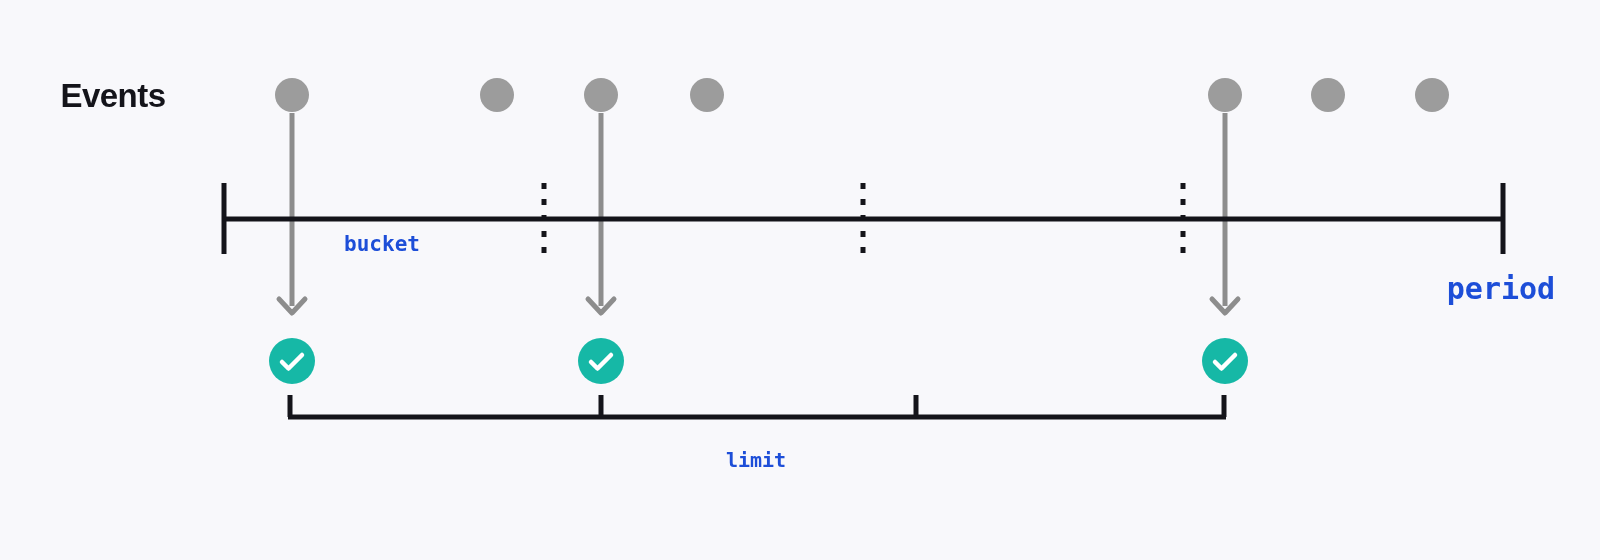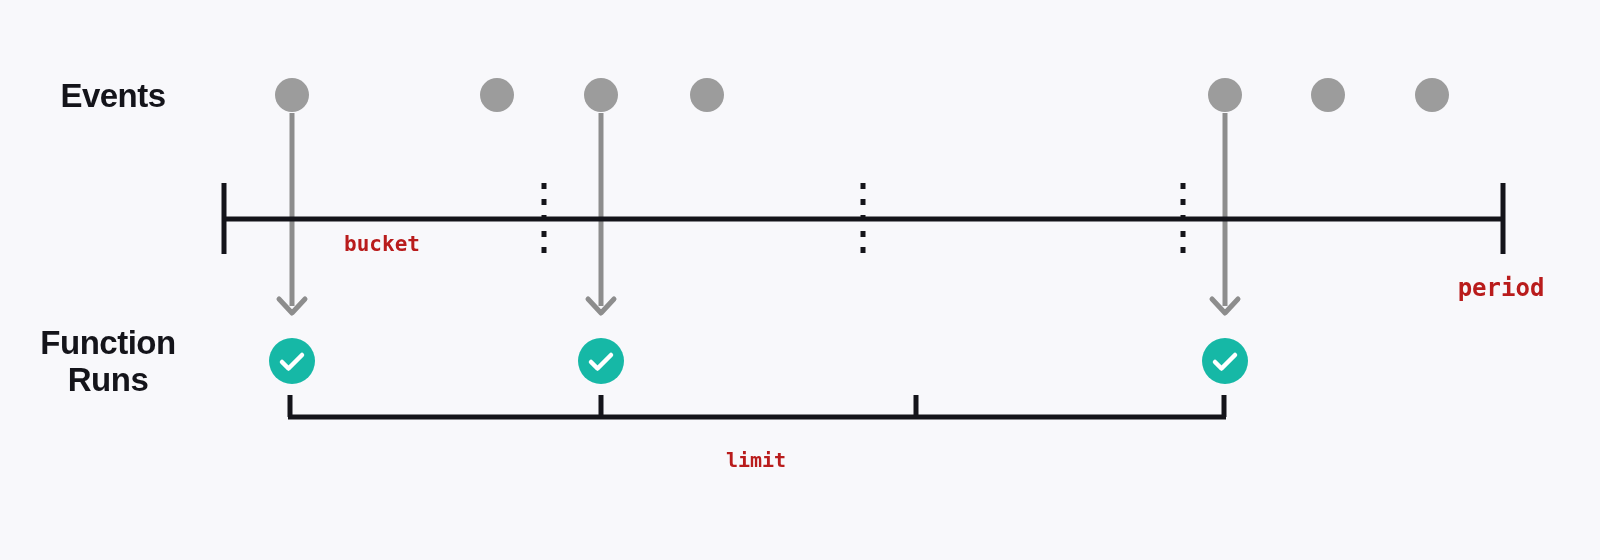--- a/index.html
+++ b/index.html
@@ -23,24 +23,24 @@
     letter-spacing:-0.5px;
   }
   #events-label{left:28px;top:77px;}
   #time-label{left:28px;top:199px;}
   #runs-label{left:23px;top:324px;}
   .mono-label{
     position:absolute;
     text-align:center;
     font-family:"DejaVu Sans Mono","Liberation Mono",monospace;
     font-weight:700;
-    color:#b91c1c;
+    color:#1d4ed8;
   }
   #bucket-label{left:282px;top:232px;width:200px;font-size:21px;line-height:24px;}
-  #period-label{left:1401px;top:272px;width:200px;font-size:24px;line-height:33px;}
+  #period-label{left:1401px;top:272px;width:200px;font-size:30px;line-height:33px;}
   #limit-label{left:656px;top:444px;width:200px;font-size:20px;line-height:33px;}
 </style>
 </head>
 <body>
 
 <div id="stage" style="background: rgb(248, 248, 251);">
 
   <svg id="diagram-svg" width="1600" height="560" viewBox="0 0 1600 560">
       <line x1="292" y1="113" x2="292" y2="306" stroke="#8d8d8d" stroke-width="5"></line>
       <path d="M 279 299 L 292 313 L 305 299" fill="none" stroke="#8d8d8d" stroke-width="5" stroke-linecap="round" stroke-linejoin="round"></path>
@@ -70,21 +70,20 @@
       <line x1="288" y1="417" x2="1226" y2="417" stroke="#14141a" stroke-width="5"></line>
       <line x1="290" y1="395" x2="290" y2="417" stroke="#14141a" stroke-width="5"></line>
       <line x1="601" y1="395" x2="601" y2="417" stroke="#14141a" stroke-width="5"></line>
       <line x1="916" y1="395" x2="916" y2="417" stroke="#14141a" stroke-width="5"></line>
       <line x1="1224" y1="395" x2="1224" y2="417" stroke="#14141a" stroke-width="5"></line>
     </svg>
 
   <div id="events-label" class="row-label">Events</div>
 
 
-  <div id="runs-label" class="row-label">Function Runs</div>
 
   <div id="bucket-label" class="mono-label">bucket</div>
 
   <div id="period-label" class="mono-label">period</div>
 
   <div id="limit-label" class="mono-label">limit</div>
 
 </div>
 
 </body></html>

